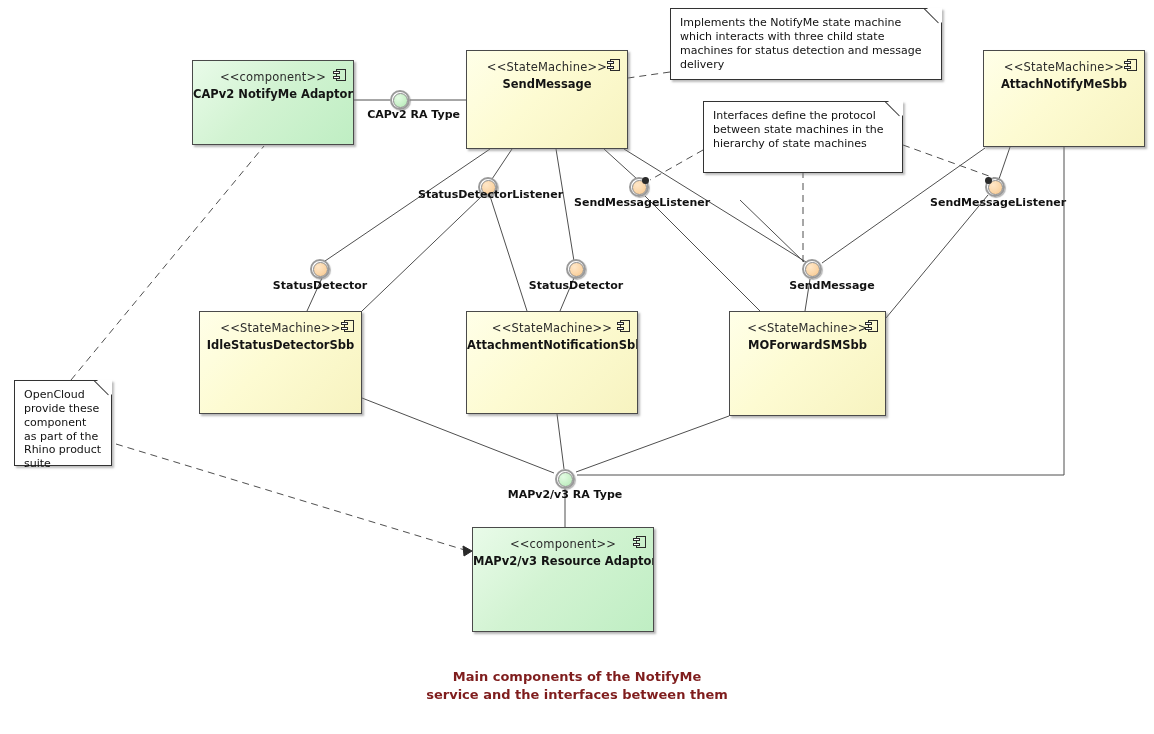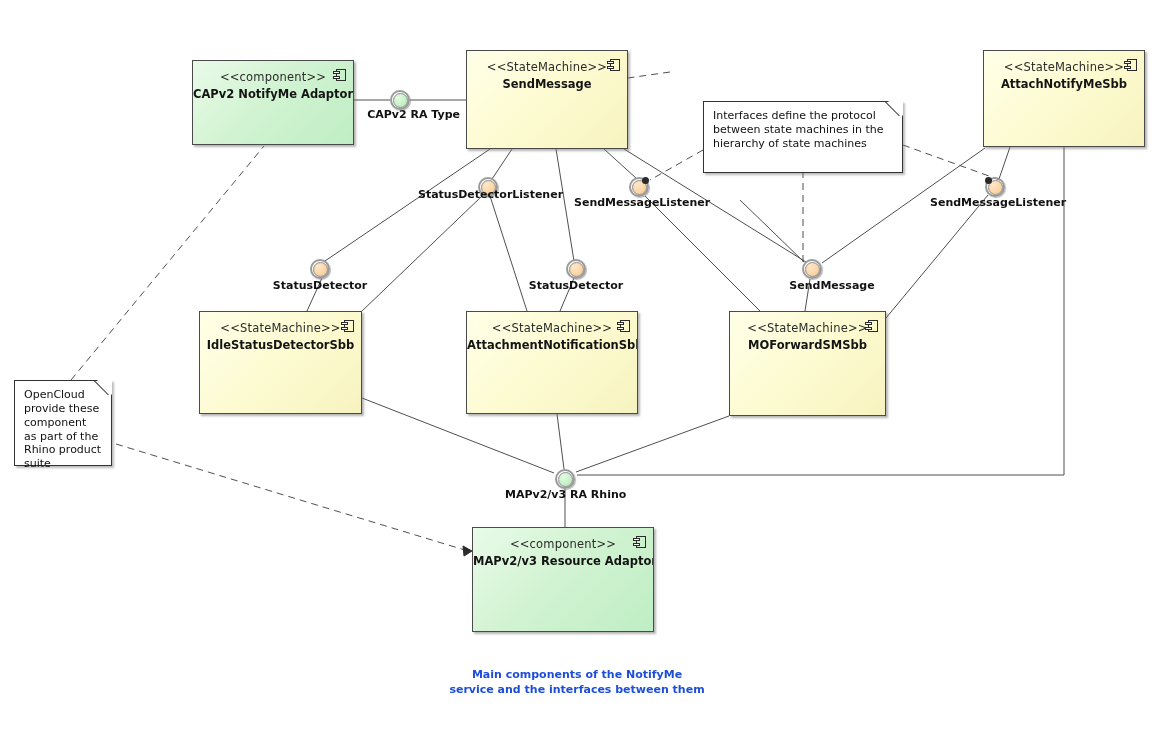--- a/index.html
+++ b/index.html
@@ -170,23 +170,23 @@
     color: #111111;
     white-space: nowrap;
     text-align: center;
     line-height: 1.2;
   }
 
   
   .caption {
     position: absolute;
     text-align: center;
-    font-size: 11px;
+    font-size: 13px;
     font-weight: bold;
-    color: #1d4ed8;
+    color: #7f1d1d;
     line-height: 1.35;
     white-space: pre-line;
   }
 </style>
 </head>
 <body>
 
 <div id="diagram-root">
 
   <svg id="edge-layer" viewBox="0 0 1154 734" width="1154" height="734">
@@ -351,22 +351,27 @@
     <div class="ring"></div>
     <div class="ball"></div>
   </div>
   <div class="iface-label" style="left:782px; top:279px; width:100px;">SendMessage</div>
 
   <div class="iface provided-green" style="left:555px; top:469px;">
     <div class="ring"></div>
     <div class="ball"></div>
   </div>
   <div class="iface-label" style="left:505px; top:488px; width:120px;"><span>MAPv2/v3
-RA Rhino</span></div>
-
+RA Type</span></div>
+
+  <div class="uml-note" style="left:670px; top:8px; width:272px; height:72px;">
+    <div class="fold"></div>
+    <div class="fold-line"></div>
+    <div class="note-text">Implements the NotifyMe state machine which interacts with three child state machines for status detection and message delivery</div>
+  </div>
 
   <div class="uml-note" style="left:703px; top:101px; width:200px; height:72px;">
     <div class="fold"></div>
     <div class="fold-line"></div>
     <div class="note-text">Interfaces define the protocol between state machines in the hierarchy of state machines</div>
   </div>
 
   <div class="uml-note" style="left:14px; top:380px; width:98px; height:86px;">
     <div class="fold"></div>
     <div class="fold-line"></div>

